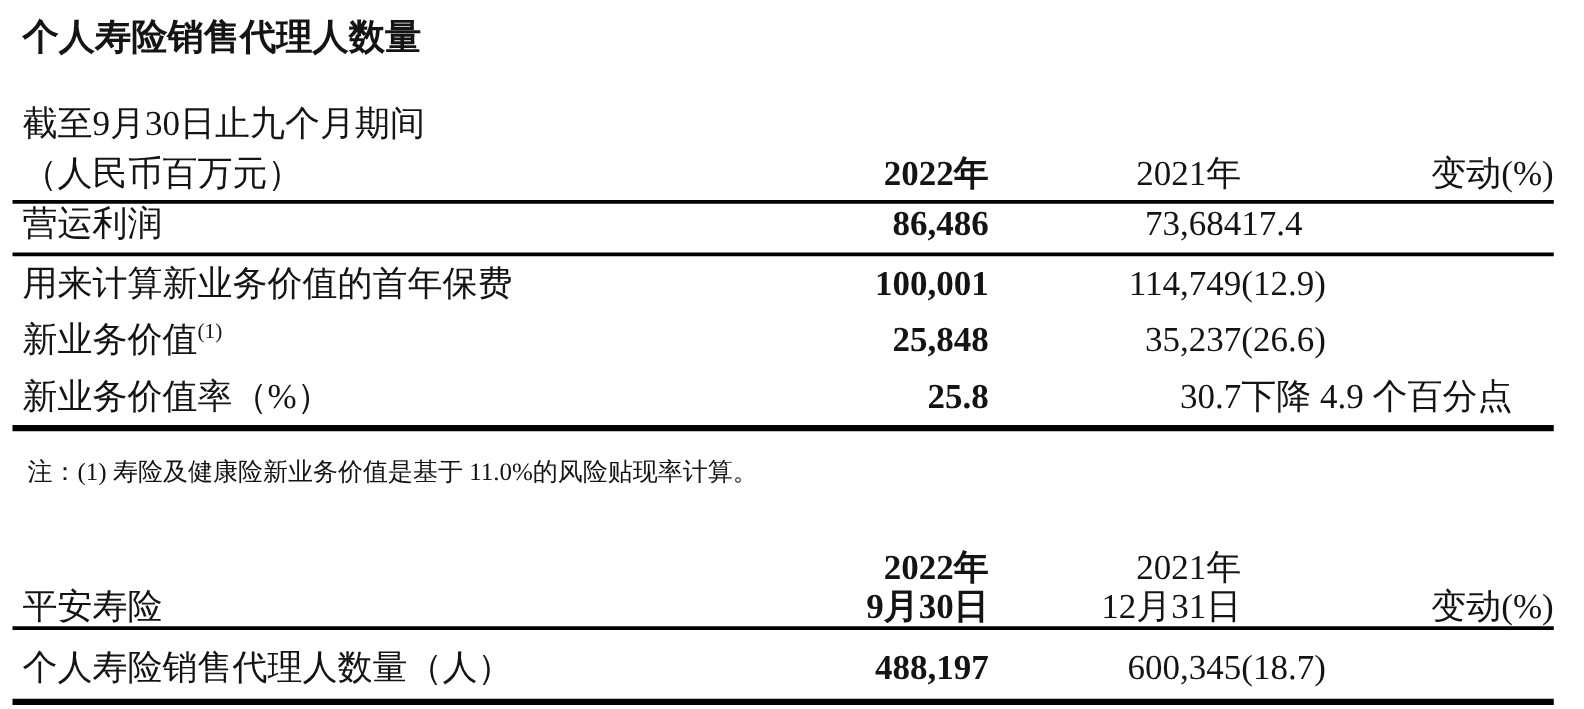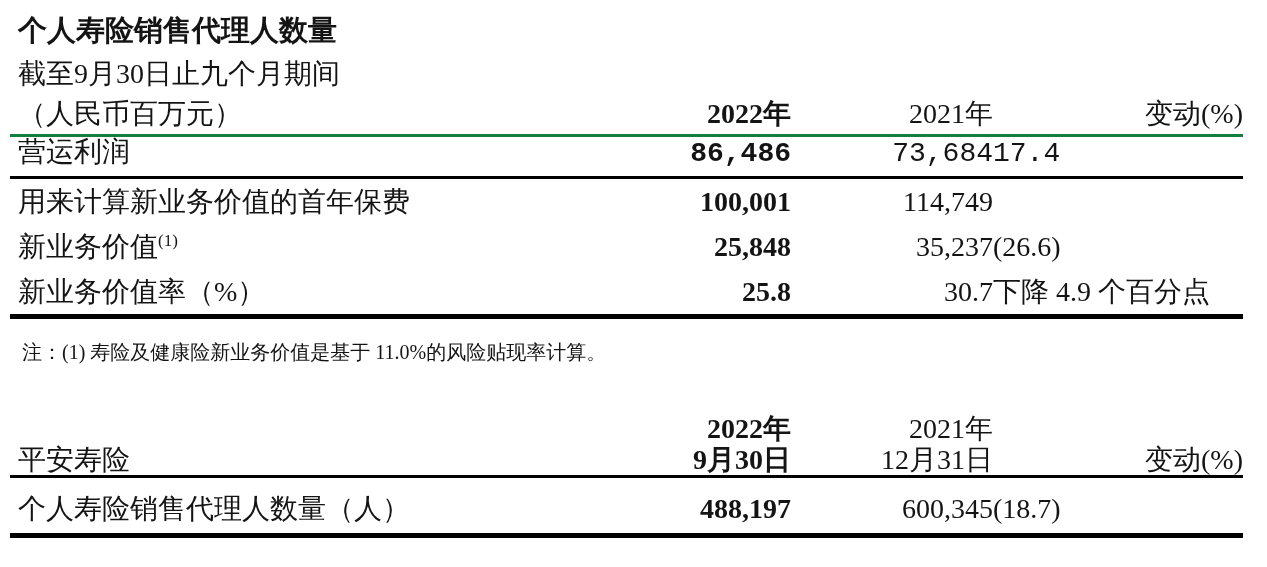--- a/index.html
+++ b/index.html
@@ -15,27 +15,27 @@
     margin-left:18px; font-size:29px; font-weight:bold; line-height:36px;
   }
 
   .tbl { width:1233px; margin-left:10px; border-bottom:5px solid #000; }
   .grid {
     display:grid;
     grid-template-columns:1fr 190px 202px 250px;
   }
 
   
-  .t1-head { margin-top:6px; border-bottom:3px solid #15803d; align-items:end; }
+  .t1-head { margin-top:32px; border-bottom:3px solid #000000; align-items:end; }
   .t1-head .left div { font-size:28px; line-height:40px; padding-left:8px; }
   .colh { font-size:28px; line-height:40px; text-align:right; align-self:end; }
 
   .row { align-items:end; }
   .row > div { padding-bottom:6px; font-size:28px; line-height:32px; }
-  .r1 { height:42px; border-bottom:3px solid #000;font-family:Liberation Mono, monospace; }
+  .r1 { height:42px; border-bottom:3px solid #000; }
   .r2, .r3, .r4 { height:45px; }
   .cell-label { padding-left:8px; }
   .num { text-align:right; }
   .chg { text-align:left; padding-right:8px; }
   .chg.hang { margin-right:-10px; }
   .b { font-weight:bold; }
   sup { font-size:17px; vertical-align:super; line-height:0; }
 
   
   .note { margin:18px 0 0 22px; font-size:20px; line-height:30px; }
@@ -71,20 +71,21 @@
       <div class="cell-label">营运利润</div>
       <div class="num b">86,486</div>
       <div class="num">73,684</div>
       <div class="chg">17.4</div>
     </div>
 
     <div class="grid row r2">
       <div class="cell-label">用来计算新业务价值的首年保费</div>
       <div class="num b">100,001</div>
       <div class="num">114,749</div>
+      <div class="chg hang">(12.9)</div>
     </div>
 
     <div class="grid row r3">
       <div class="cell-label"><span>新业务价值</span><sup>(1)</sup></div>
       <div class="num b">25,848</div>
       <div class="num">35,237</div>
       <div class="chg hang">(26.6)</div>
     </div>
 
     <div class="grid row r4">

